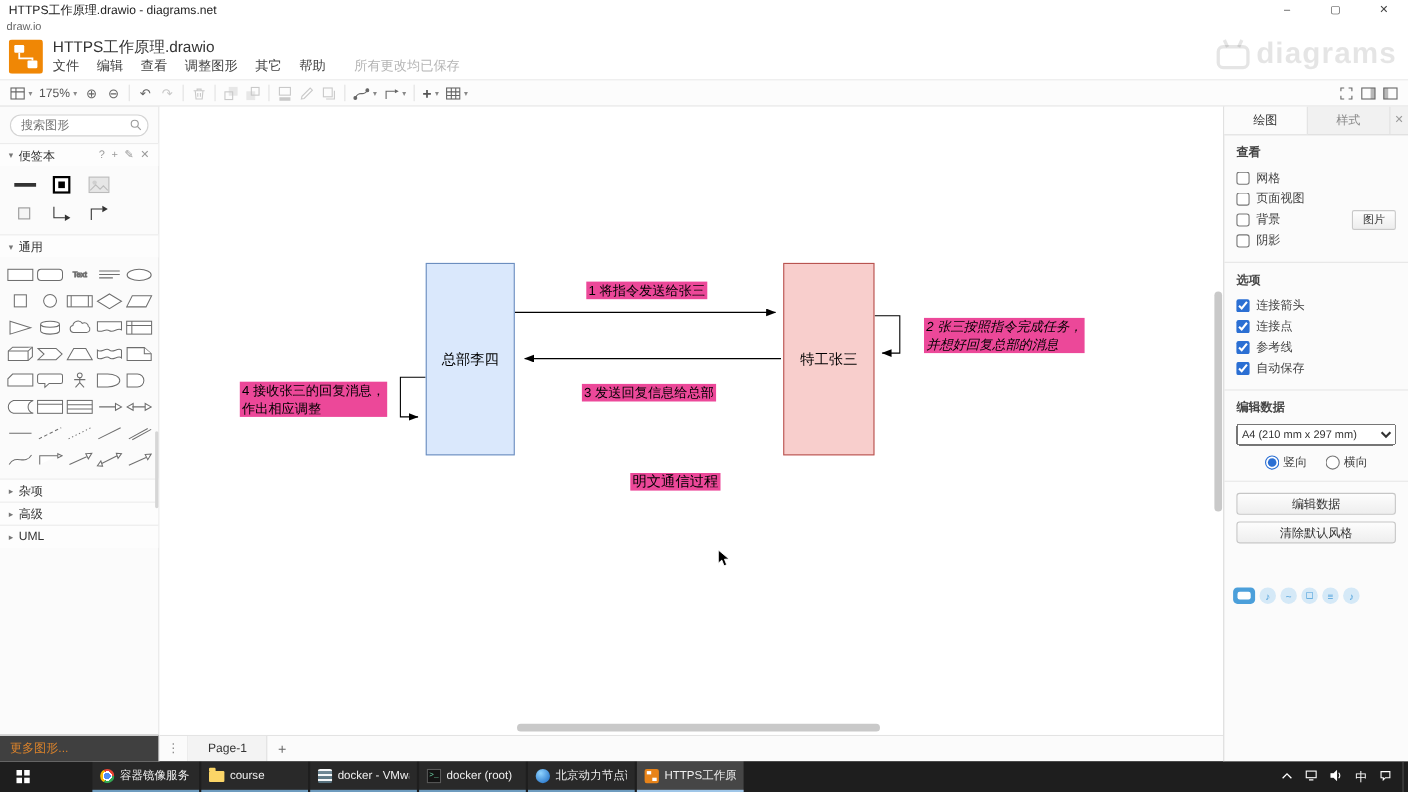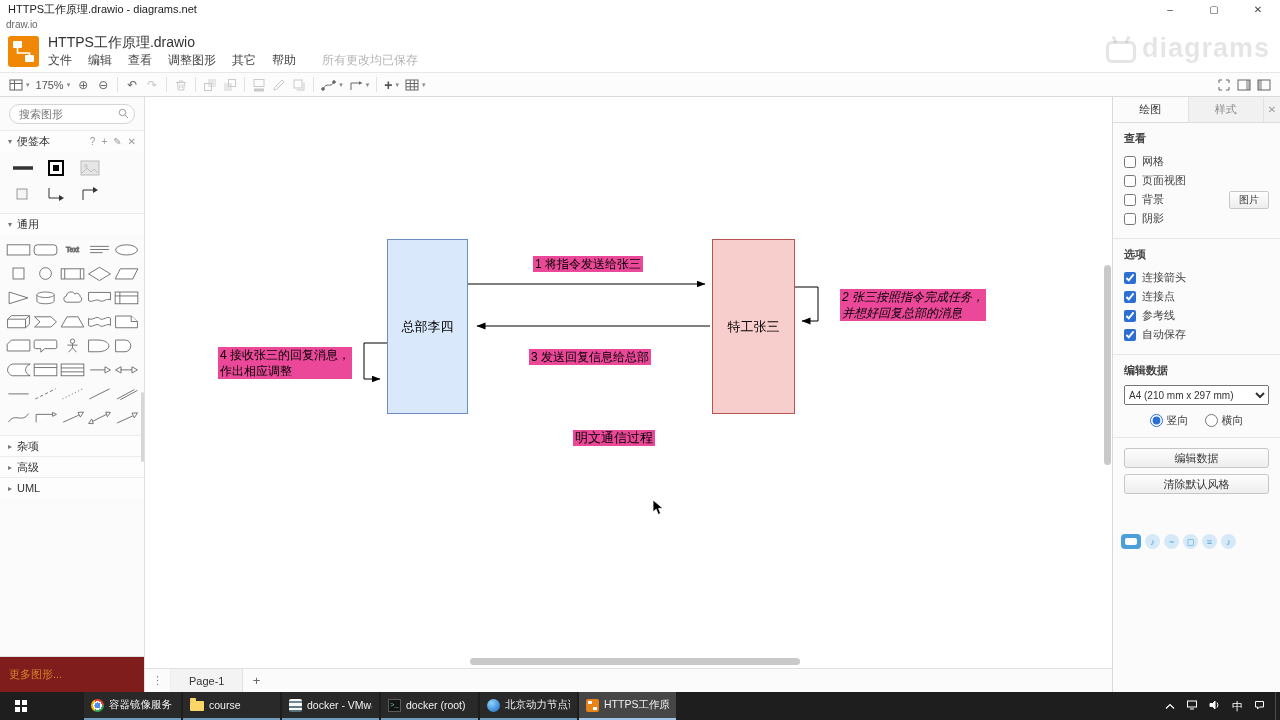--- a/index.html
+++ b/index.html
@@ -50,21 +50,21 @@
   .section-header { height:21px; display:flex; align-items:center; padding:0 8px; border-top:1px solid #ececec; background:#fdfdfd; color:#333; }
   .section-header .arrow { font-size:8px; color:#777; margin-right:5px; }
   .pad-tools { margin-left:auto; display:flex; gap:6px; color:#9a9a9a; font-size:10px; }
   .scratchpad-items { display:flex; flex-wrap:wrap; gap:8px 10px; padding:8px 10px 10px; }
   .pad-cell { width:24px; height:18px; display:flex; align-items:center; justify-content:center; }
   .shape-grid { display:grid; grid-template-columns:repeat(5,1fr); gap:5px 2px; padding:6px 6px 8px; }
   .shape-cell { height:19px; display:flex; align-items:center; justify-content:center; }
   .shape-cell svg { width:25px; height:17px; }
   .shape-cell svg * { stroke:#6e6e6e; fill:#fff; stroke-width:1.2; }
   .sidebar-scrollthumb { position:absolute; right:0; top:295px; width:3px; height:70px; background:#d6d6d6; border-radius:2px; }
-  .sidebar-footer { margin-top:auto; height:36px; border-top:1px solid #e0e0e0; display:flex; align-items:center; padding:0 9px; color:#d9822b; background:#7f1d1d; }
+  .sidebar-footer { margin-top:auto; height:24px; border-top:1px solid #e0e0e0; display:flex; align-items:center; padding:0 9px; color:#d9822b; background:#404040; }
 
   
   .canvas-col { flex:1 1 auto; display:flex; flex-direction:column; min-width:0; background:#fff; }
   .canvas { flex:1 1 auto; position:relative; overflow:hidden; background:#fff; }
   .edges-svg { position:absolute; left:0; top:0; pointer-events:none; }
   .node { position:absolute; display:flex; align-items:center; justify-content:center; font-size:13px; color:#000; }
   .diagram-label { position:absolute; transform:translate(-50%,-50%); background:#ec4899; padding:0 2px; font-size:12px; color:#000; white-space:pre-line; text-align:left; line-height:16px; }
   .caption { font-size:13px; }
   .v-scroll { position:absolute; right:1px; top:168px; width:7px; height:200px; background:#c9c9c9; border-radius:4px; }
   .h-scroll { position:absolute; left:325px; bottom:3px; width:330px; height:7px; background:#c9c9c9; border-radius:4px; }

